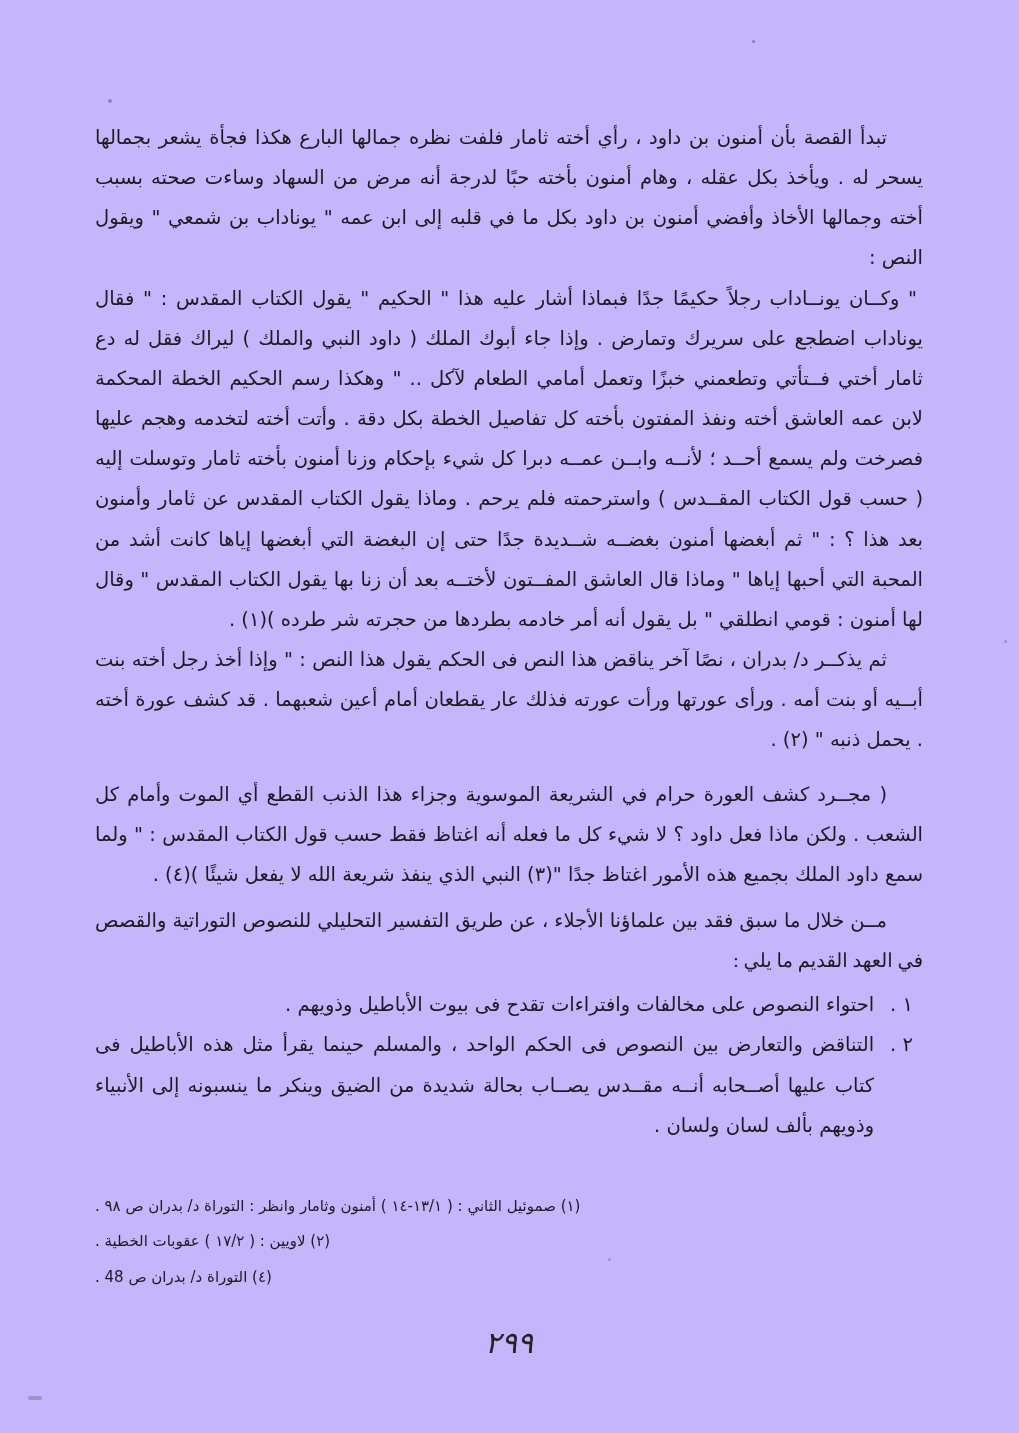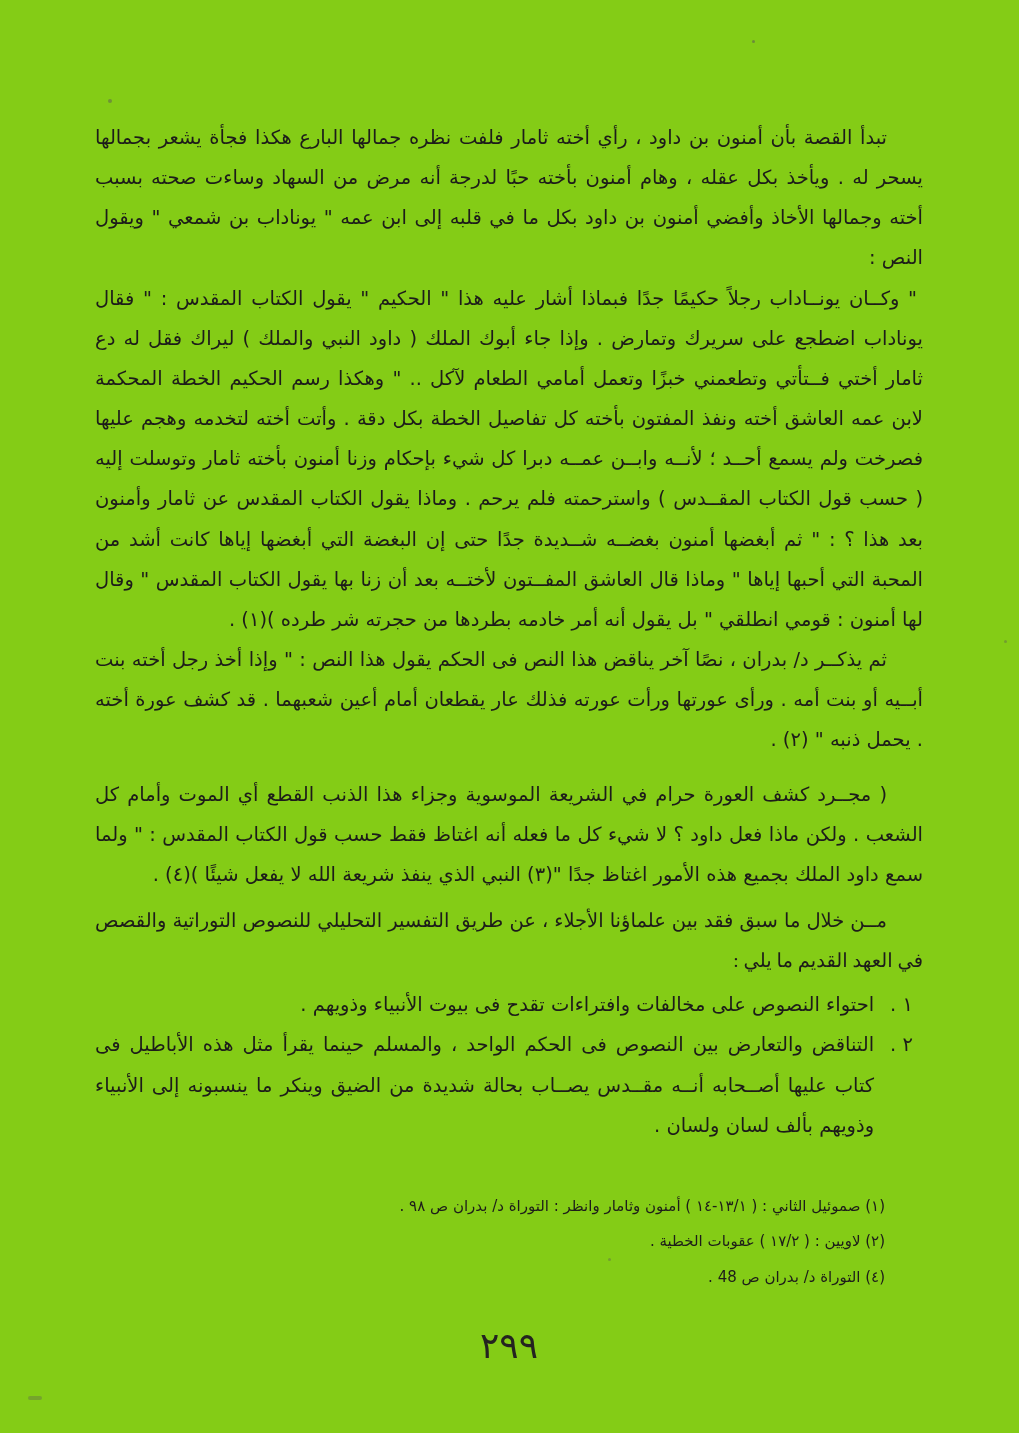--- a/index.html
+++ b/index.html
@@ -5,21 +5,21 @@
   html, body {
     margin: 0;
     padding: 0;
     background: #ffffff;
   }
   .page {
     position: relative;
     width: 1019px;
     height: 1433px;
     margin: 0 auto;
-    background: #84cc16;
+    background: #c4b5fd;
     overflow: hidden;
     direction: rtl;
     font-family: "DejaVu Sans", sans-serif;
     color: #1d1c1a;
   }
   .content {
     position: absolute;
     top: 118px;
     right: 96px;
     width: 828px;
@@ -55,28 +55,29 @@
     text-align: justify;
   }
   .footnotes {
     margin-top: 46px;
     padding-right: 38px;
     font-size: 15px;
   }
   .footnote {
     margin: 0 0 7px 0;
     line-height: 1.9;
-    text-align: right;
+    text-align: left;
   }
   .page-number {
     margin-top: 34px;
     text-align: center;
-    font-size: 36px;
+    font-size: 30px;
     letter-spacing: 2px;
     color: #242320;
+    font-style: italic;
   }
   .artifact {
     position: absolute;
     background: #5a5a55;
     border-radius: 50%;
   }
   .artifact.a1 { top: 40px;  left: 752px; width: 3px; height: 3px; opacity: .55; }
   .artifact.a2 { top: 99px;  left: 108px; width: 4px; height: 4px; opacity: .5; }
   .artifact.a3 { top: 640px; left: 1004px; width: 3px; height: 3px; opacity: .4; }
   .artifact.a4 { top: 1396px; left: 28px; width: 14px; height: 4px; border-radius: 2px; opacity: .35; }
@@ -91,21 +92,21 @@
 
     <p class="para">تبدأ القصة بأن أمنون بن داود ، رأي أخته ثامار فلفت نظره جمالها البارع هكذا فجأة يشعر بجمالها يسحر له . ويأخذ بكل عقله ، وهام أمنون بأخته حبًا لدرجة أنه مرض من السهاد وساءت صحته بسبب أخته وجمالها الأخاذ وأفضي أمنون بن داود بكل ما في قلبه إلى ابن عمه " يوناداب بن شمعي " ويقول النص :</p>
     <p class="para no-indent">" وكــان يونــاداب رجلاً حكيمًا جدًا فبماذا أشار عليه هذا " الحكيم " يقول الكتاب المقدس : " فقال يوناداب اضطجع على سريرك وتمارض . وإذا جاء أبوك الملك ( داود النبي والملك ) ليراك فقل له دع ثامار أختي فــتأتي وتطعمني خبزًا وتعمل أمامي الطعام لآكل .. " وهكذا رسم الحكيم الخطة المحكمة لابن عمه العاشق أخته ونفذ المفتون بأخته كل تفاصيل الخطة بكل دقة . وأتت أخته لتخدمه وهجم عليها فصرخت ولم يسمع أحــد ؛ لأنــه وابــن عمــه دبرا كل شيء بإحكام وزنا أمنون بأخته ثامار وتوسلت إليه ( حسب قول الكتاب المقــدس ) واسترحمته فلم يرحم . وماذا يقول الكتاب المقدس عن ثامار وأمنون بعد هذا ؟ : " ثم أبغضها أمنون بغضــه شــديدة جدًا حتى إن البغضة التي أبغضها إياها كانت أشد من المحبة التي أحبها إياها " وماذا قال العاشق المفــتون لأختــه بعد أن زنا بها يقول الكتاب المقدس " وقال لها أمنون : قومي انطلقي " بل يقول أنه أمر خادمه بطردها من حجرته شر طرده )(١) .</p>
     <p class="para sp-lg">ثم يذكــر د/ بدران ، نصًا آخر يناقض هذا النص فى الحكم يقول هذا النص : " وإذا أخذ رجل أخته بنت أبــيه أو بنت أمه . ورأى عورتها ورأت عورته فذلك عار يقطعان أمام أعين شعبهما . قد كشف عورة أخته . يحمل ذنبه " (٢) .</p>
     <p class="para sp-md">( مجــرد كشف العورة حرام في الشريعة الموسوية وجزاء هذا الذنب القطع أي الموت وأمام كل الشعب . ولكن ماذا فعل داود ؟ لا شيء كل ما فعله أنه اغتاظ فقط حسب قول الكتاب المقدس : " ولما سمع داود الملك بجميع هذه الأمور اغتاظ جدًا "(٣) النبي الذي ينفذ شريعة الله لا يفعل شيئًا )(٤) .</p>
     <p class="para sp-sm">مــن خلال ما سبق فقد بين علماؤنا الأجلاء ، عن طريق التفسير التحليلي للنصوص التوراتية والقصص في العهد القديم ما يلي :</p>
 
     <div class="list">
       <div class="list-item">
         <span class="marker">١ .</span>
-        <span class="item-text">احتواء النصوص على مخالفات وافتراءات تقدح فى بيوت الأنبياء وذويهم .</span>
+        <span class="item-text">احتواء النصوص على مخالفات وافتراءات تقدح فى بيوت الأباطيل وذويهم .</span>
       </div>
       <div class="list-item">
         <span class="marker">٢ .</span>
         <span class="item-text">التناقض والتعارض بين النصوص فى الحكم الواحد ، والمسلم حينما يقرأ مثل هذه الأباطيل فى كتاب عليها أصــحابه أنــه مقــدس يصــاب بحالة شديدة من الضيق وينكر ما ينسبونه إلى الأنبياء وذويهم بألف لسان ولسان .</span>
       </div>
     </div>
 
     <div class="footnotes">
       <p class="footnote">(١) صموئيل الثاني : ( ١٣/١-١٤ ) أمنون وثامار وانظر : التوراة د/ بدران ص ٩٨ .</p>
       <p class="footnote">(٢) لاويين : ( ١٧/٢ ) عقوبات الخطية .</p>

